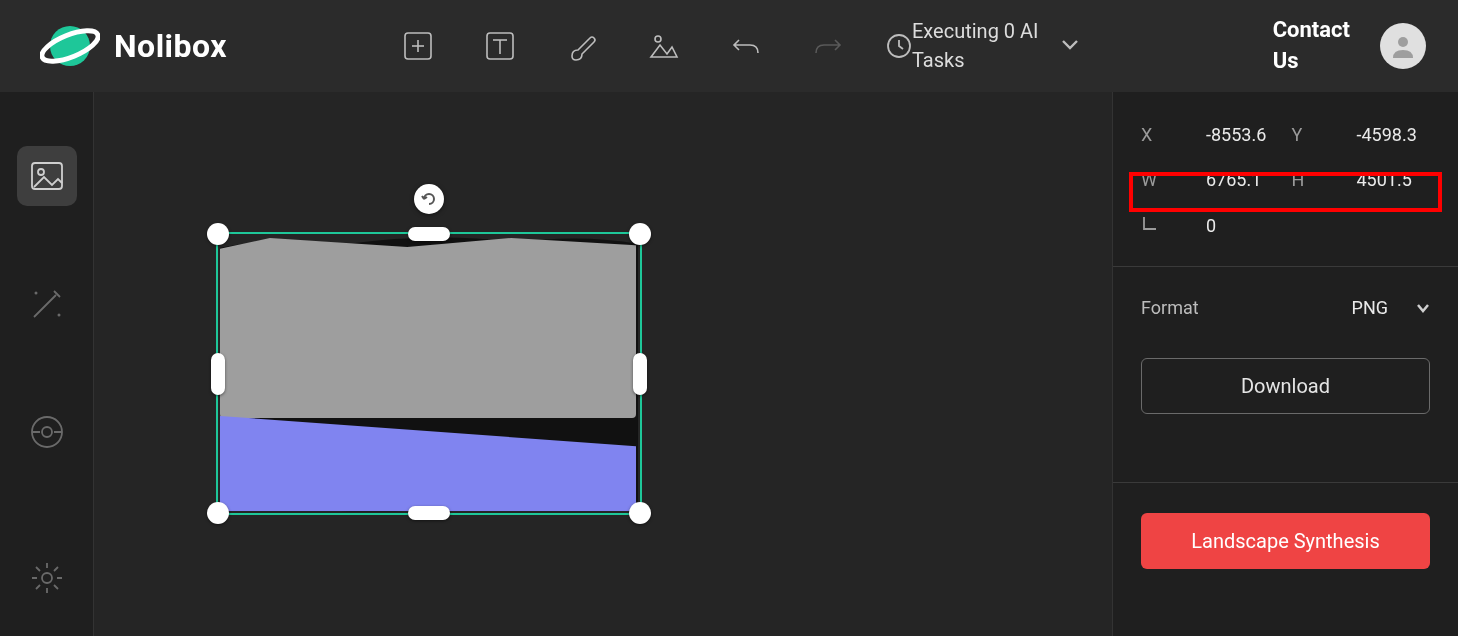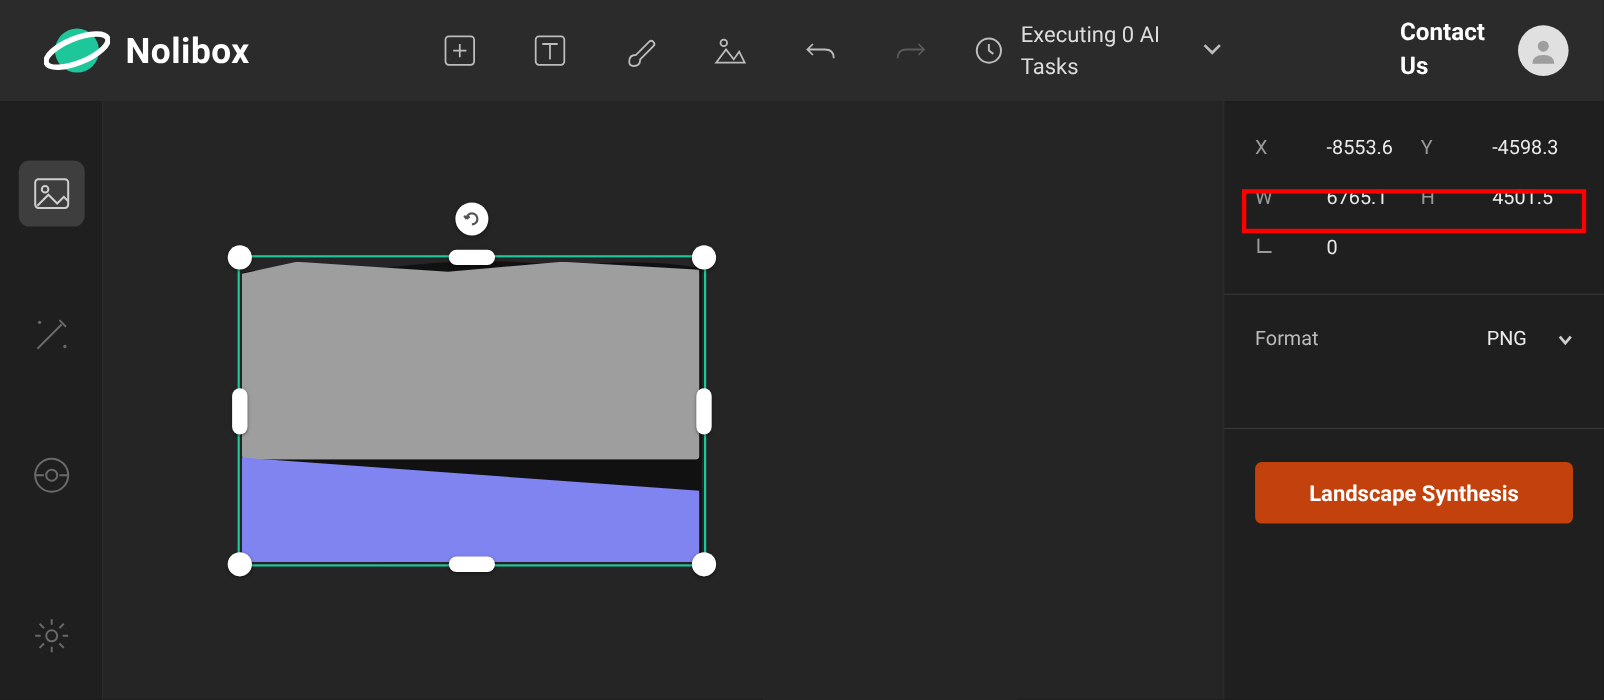--- a/index.html
+++ b/index.html
@@ -10,21 +10,21 @@
   .logo-block { display: flex; align-items: center; gap: 14px; width: 350px; }
   .logo-planet { width: 60px; height: 60px; position: relative; }
   .logo-planet svg { width: 60px; height: 60px; }
   .logo-text { font-size: 32px; font-weight: 700; color: #fff; letter-spacing: 0.5px; }
   
   .tool-icons { display: flex; align-items: center; gap: 46px; margin-left: 10px; }
   .tool-icon { width: 36px; height: 36px; display: flex; align-items: center; justify-content: center; color: #bdbdbd; cursor: pointer; }
   .tool-icon svg { width: 32px; height: 32px; stroke: #bdbdbd; stroke-width: 1.6; fill: none; }
   .tool-icon.dim svg { stroke: #5a5a5a; }
   
-  .task-block { display: flex; align-items: center; gap: 16px; margin-left: 40px; }
+  .task-block { display: flex; align-items: center; gap: 0; margin-left: 40px; }
   .task-block svg.clock { width: 26px; height: 26px; stroke: #bdbdbd; stroke-width: 1.8; fill: none; }
   .task-text { font-size: 20px; line-height: 1.45; color: #ddd; }
   .task-chev { margin-left: 20px; }
   .task-chev svg { width: 22px; height: 22px; stroke: #bdbdbd; stroke-width: 2.4; fill: none; }
   
   .contact { margin-left: auto; font-size: 22px; font-weight: 700; color: #fff; line-height: 1.4; }
   .avatar { width: 46px; height: 46px; border-radius: 50%; background: #e0e0e0; margin-left: 30px; display: flex; align-items: center; justify-content: center; }
   .avatar svg { width: 28px; height: 28px; fill: #9e9e9e; }
   
   
@@ -73,21 +73,21 @@
   .prop-val { color: #eaeaea; margin-left: 25px; }
   
   .divider { height: 1px; background: #3a3a3a; margin: 30px -28px; }
   
   .format-row { display: flex; align-items: center; justify-content: space-between; font-size: 18px; margin-bottom: 40px; }
   .format-sel { display: flex; align-items: center; gap: 28px; color: #eaeaea; cursor: pointer; }
   .format-sel svg { width: 14px; height: 14px; stroke: #cfcfcf; stroke-width: 2.5; fill: none; }
   
   .btn { width: 100%; height: 56px; border-radius: 6px; display: flex; align-items: center; justify-content: center; font-size: 20px; cursor: pointer; }
   .btn-outline { border: 1px solid #6a6a6a; color: #e5e5e5; background: transparent; margin-bottom: 38px; }
-  .btn-primary { background: #c2410c; color: #fff; font-weight: 700; }
+  .btn-primary { background: #ef4444; color: #fff; font-weight: 400; }
   
   .props-wh-highlight { position: relative; }
   .hlbox { position: absolute; left: -12px; right: -12px; top: 48px; height: 40px; border: 4px solid #ff0000; }
 </style>
 </head>
 <body>
 
 <div class="topbar">
   <div class="logo-block">
     <div class="logo-planet">
@@ -255,20 +255,23 @@
     <div class="format-row">
       <div class="prop-label" style="color:#bcbcbc">Format</div>
       <div class="format-sel">
         <span>PNG</span>
         <svg viewBox="0 0 14 14">
             <polyline points="2,4 7,10 12,4"></polyline>
           </svg>
       </div>
     </div>
 
+    <div class="btn btn-outline">
+      <span>Download</span>
+    </div>
 
     <div class="divider"></div>
 
     <div class="btn btn-primary">
       <span>Landscape Synthesis</span>
     </div>
   </div>
 
 </div>
 

